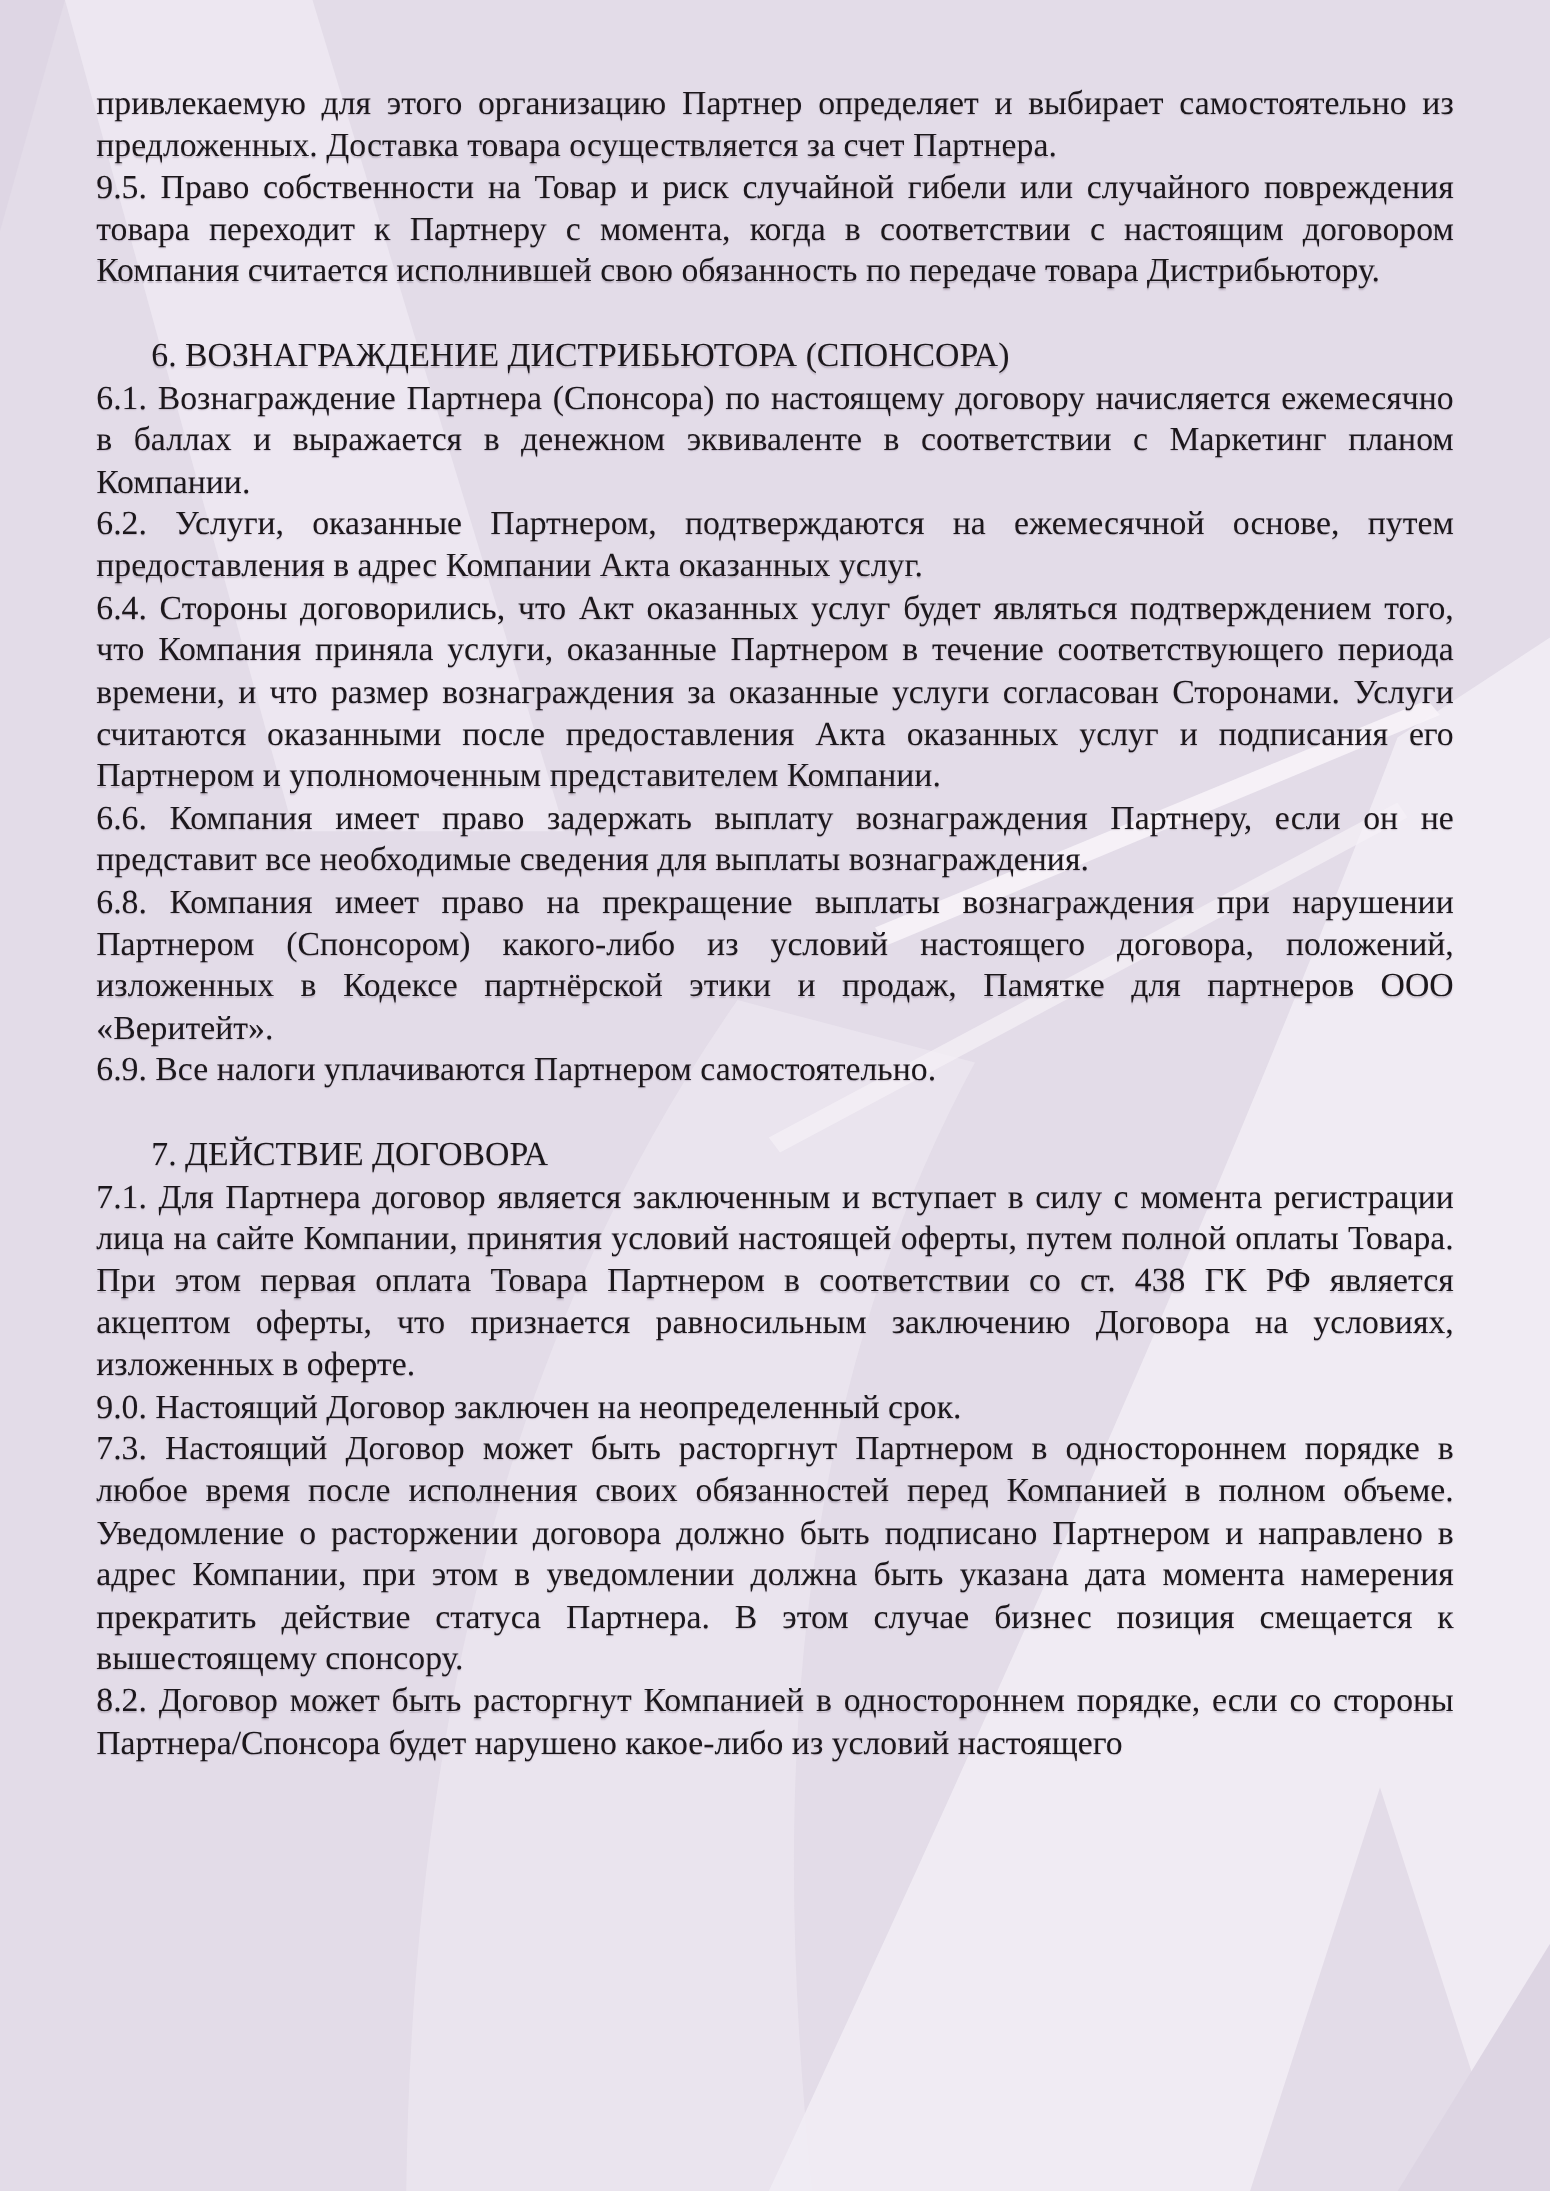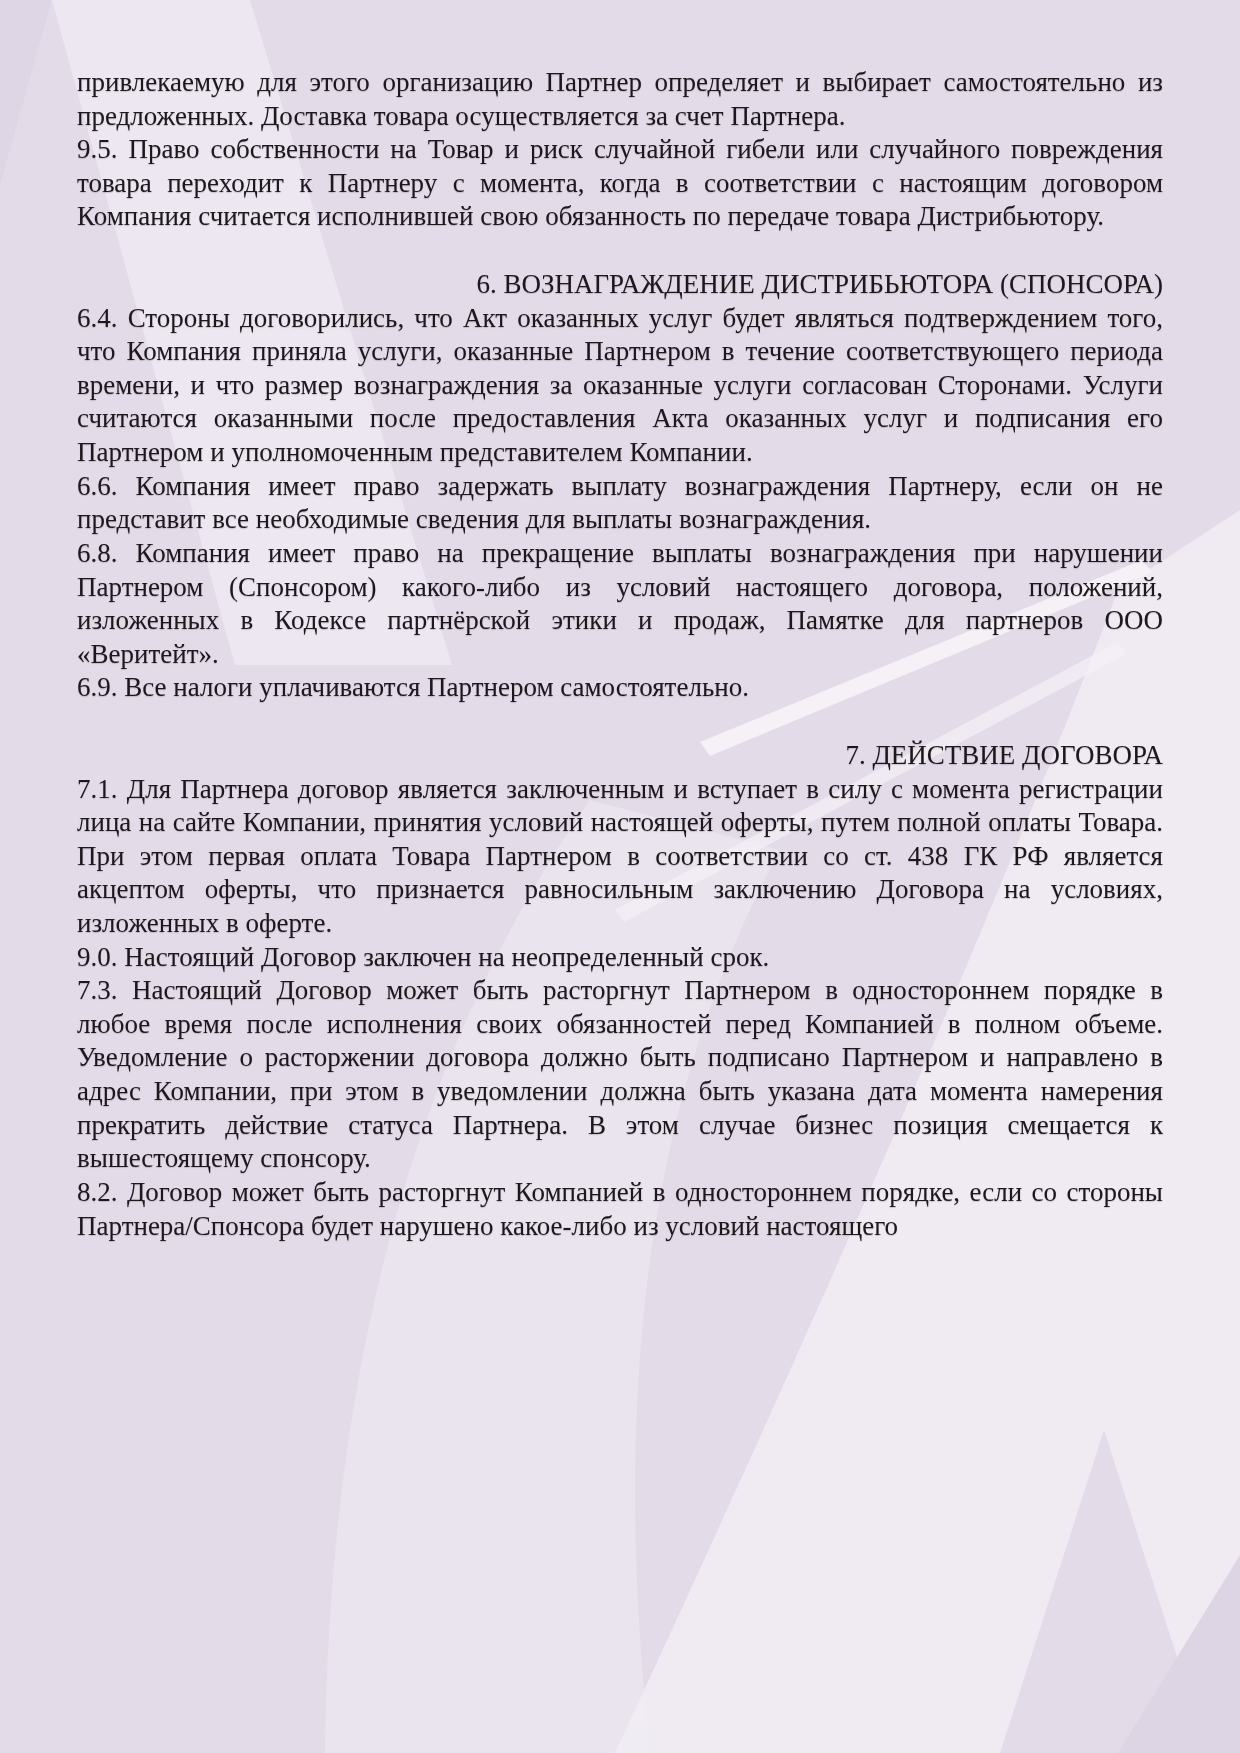--- a/index.html
+++ b/index.html
@@ -28,21 +28,22 @@
     font-size: 27px;
     line-height: 1.245;
     text-align: justify;
   }
   .doc p {
     margin: 0;
     text-shadow: 0 1px 1px rgba(90,70,100,0.25);
   }
   .doc .heading {
     margin-top: 34px;
-    text-align: right;
+    text-align: left;
+    margin-left: 44px;
   }
 </style>
 </head>
 <body>
 
 <div class="page">
 
   <svg class="bg" width="1240" height="1753" viewBox="0 0 1240 1753" xmlns="http://www.w3.org/2000/svg" aria-hidden="true">
     <rect width="1240" height="1753" fill="#e3dce8"></rect>
 
@@ -59,20 +60,22 @@
     <polygon points="1240,1555 1240,1753 1118,1753" fill="#ddd5e3"></polygon>
 
     <polygon points="700,742 1142,560 1152,572 710,756" fill="#f7f3f8" opacity="0.9"></polygon>
     <polygon points="615,910 1118,642 1126,654 624,922" fill="#f5f1f7" opacity="0.7"></polygon>
   </svg>
 
   <div class="doc">
     <p>привлекаемую для этого организацию Партнер определяет и выбирает самостоятельно из предложенных. Доставка товара осуществляется за счет Партнера.</p>
     <p>9.5. Право собственности на Товар и риск случайной гибели или случайного повреждения товара переходит к Партнеру с момента, когда в соответствии с настоящим договором Компания считается исполнившей свою обязанность по передаче товара Дистрибьютору.</p>
     <p class="heading">6. ВОЗНАГРАЖДЕНИЕ ДИСТРИБЬЮТОРА (СПОНСОРА)</p>
+    <p>6.1. Вознаграждение Партнера (Спонсора) по настоящему договору начисляется ежемесячно в баллах и выражается в денежном эквиваленте в соответствии с Маркетинг планом Компании.</p>
+    <p>6.2. Услуги, оказанные Партнером, подтверждаются на ежемесячной основе, путем предоставления в адрес Компании Акта оказанных услуг.</p>
     <p>6.4. Стороны договорились, что Акт оказанных услуг будет являться подтверждением того, что Компания приняла услуги, оказанные Партнером в течение соответствующего периода времени, и что размер вознаграждения за оказанные услуги согласован Сторонами. Услуги считаются оказанными после предоставления Акта оказанных услуг и подписания его Партнером и уполномоченным представителем Компании.</p>
     <p>6.6. Компания имеет право задержать выплату вознаграждения Партнеру, если он не представит все необходимые сведения для выплаты вознаграждения.</p>
     <p>6.8. Компания имеет право на прекращение выплаты вознаграждения при нарушении Партнером (Спонсором) какого-либо из условий настоящего договора, положений, изложенных в Кодексе партнёрской этики и продаж, Памятке для партнеров ООО «Веритейт».</p>
     <p>6.9. Все налоги уплачиваются Партнером самостоятельно.</p>
     <p class="heading">7. ДЕЙСТВИЕ ДОГОВОРА</p>
     <p>7.1. Для Партнера договор является заключенным и вступает в силу с момента регистрации лица на сайте Компании, принятия условий настоящей оферты, путем полной оплаты Товара. При этом первая оплата Товара Партнером в соответствии со ст. 438 ГК РФ является акцептом оферты, что признается равносильным заключению Договора на условиях, изложенных в оферте.</p>
     <p>9.0. Настоящий Договор заключен на неопределенный срок.</p>
     <p>7.3. Настоящий Договор может быть расторгнут Партнером в одностороннем порядке в любое время после исполнения своих обязанностей перед Компанией в полном объеме. Уведомление о расторжении договора должно быть подписано Партнером и направлено в адрес Компании, при этом в уведомлении должна быть указана дата момента намерения прекратить действие статуса Партнера. В этом случае бизнес позиция смещается к вышестоящему спонсору.</p>
     <p>8.2. Договор может быть расторгнут Компанией в одностороннем порядке, если со стороны Партнера/Спонсора будет нарушено какое-либо из условий настоящего</p>
   </div>

